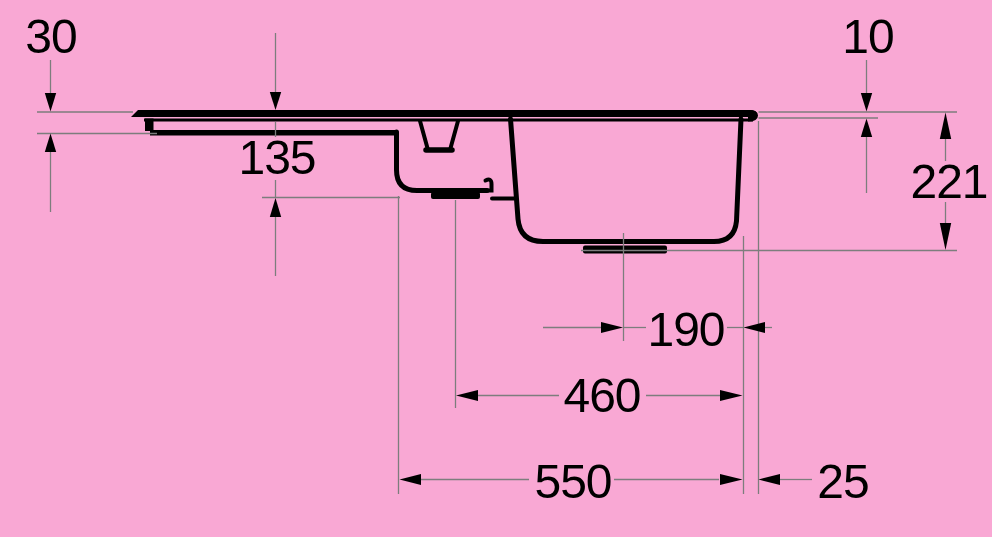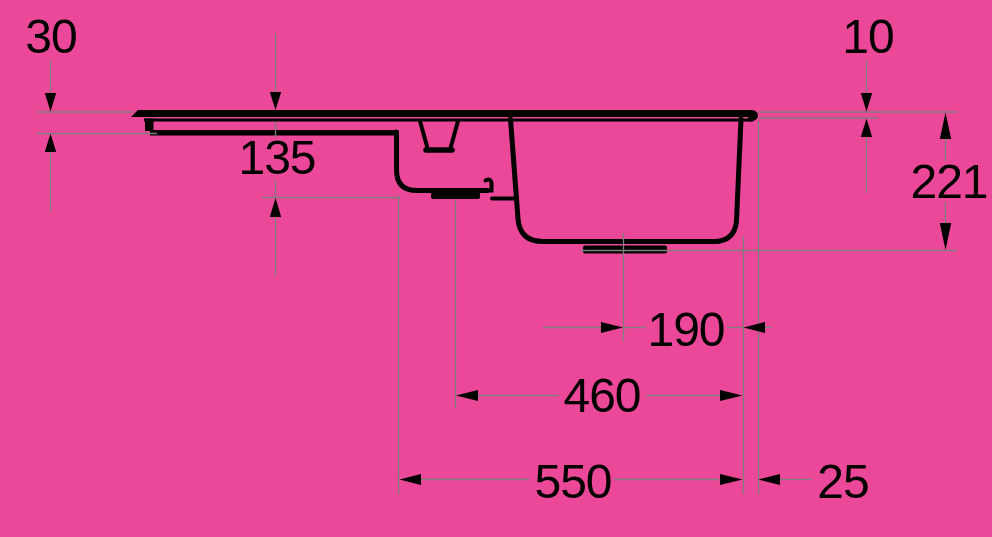--- a/index.html
+++ b/index.html
@@ -4,21 +4,21 @@
 <style>
   html, body {
     margin: 0;
     padding: 0;
     background: #ffffff;
   }
   .canvas {
     position: relative;
     width: 992px;
     height: 537px;
-    background: #ec4899;
+    background: #f9a8d4;
     overflow: hidden;
   }
   svg {
     display: block;
   }
   .dim-text {
     font-family: "Liberation Sans", "DejaVu Sans", sans-serif;
     font-size: 48px;
     letter-spacing: -1px;
     fill: #000000;

